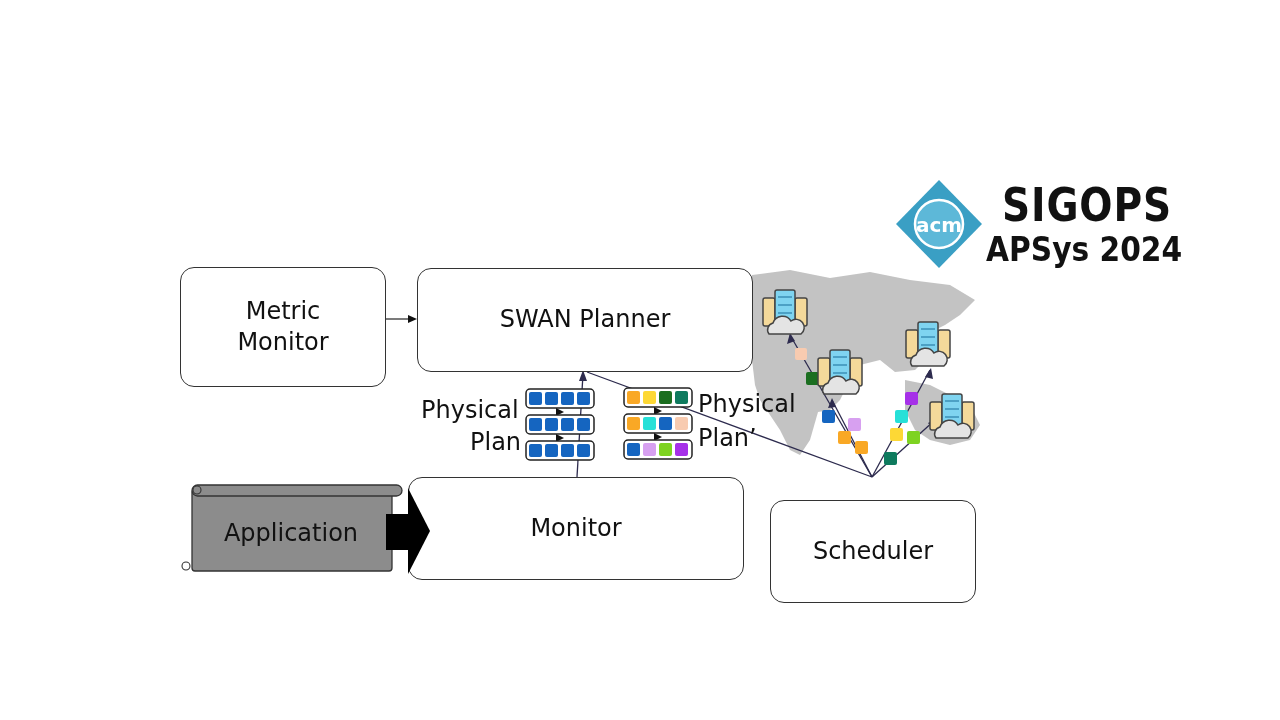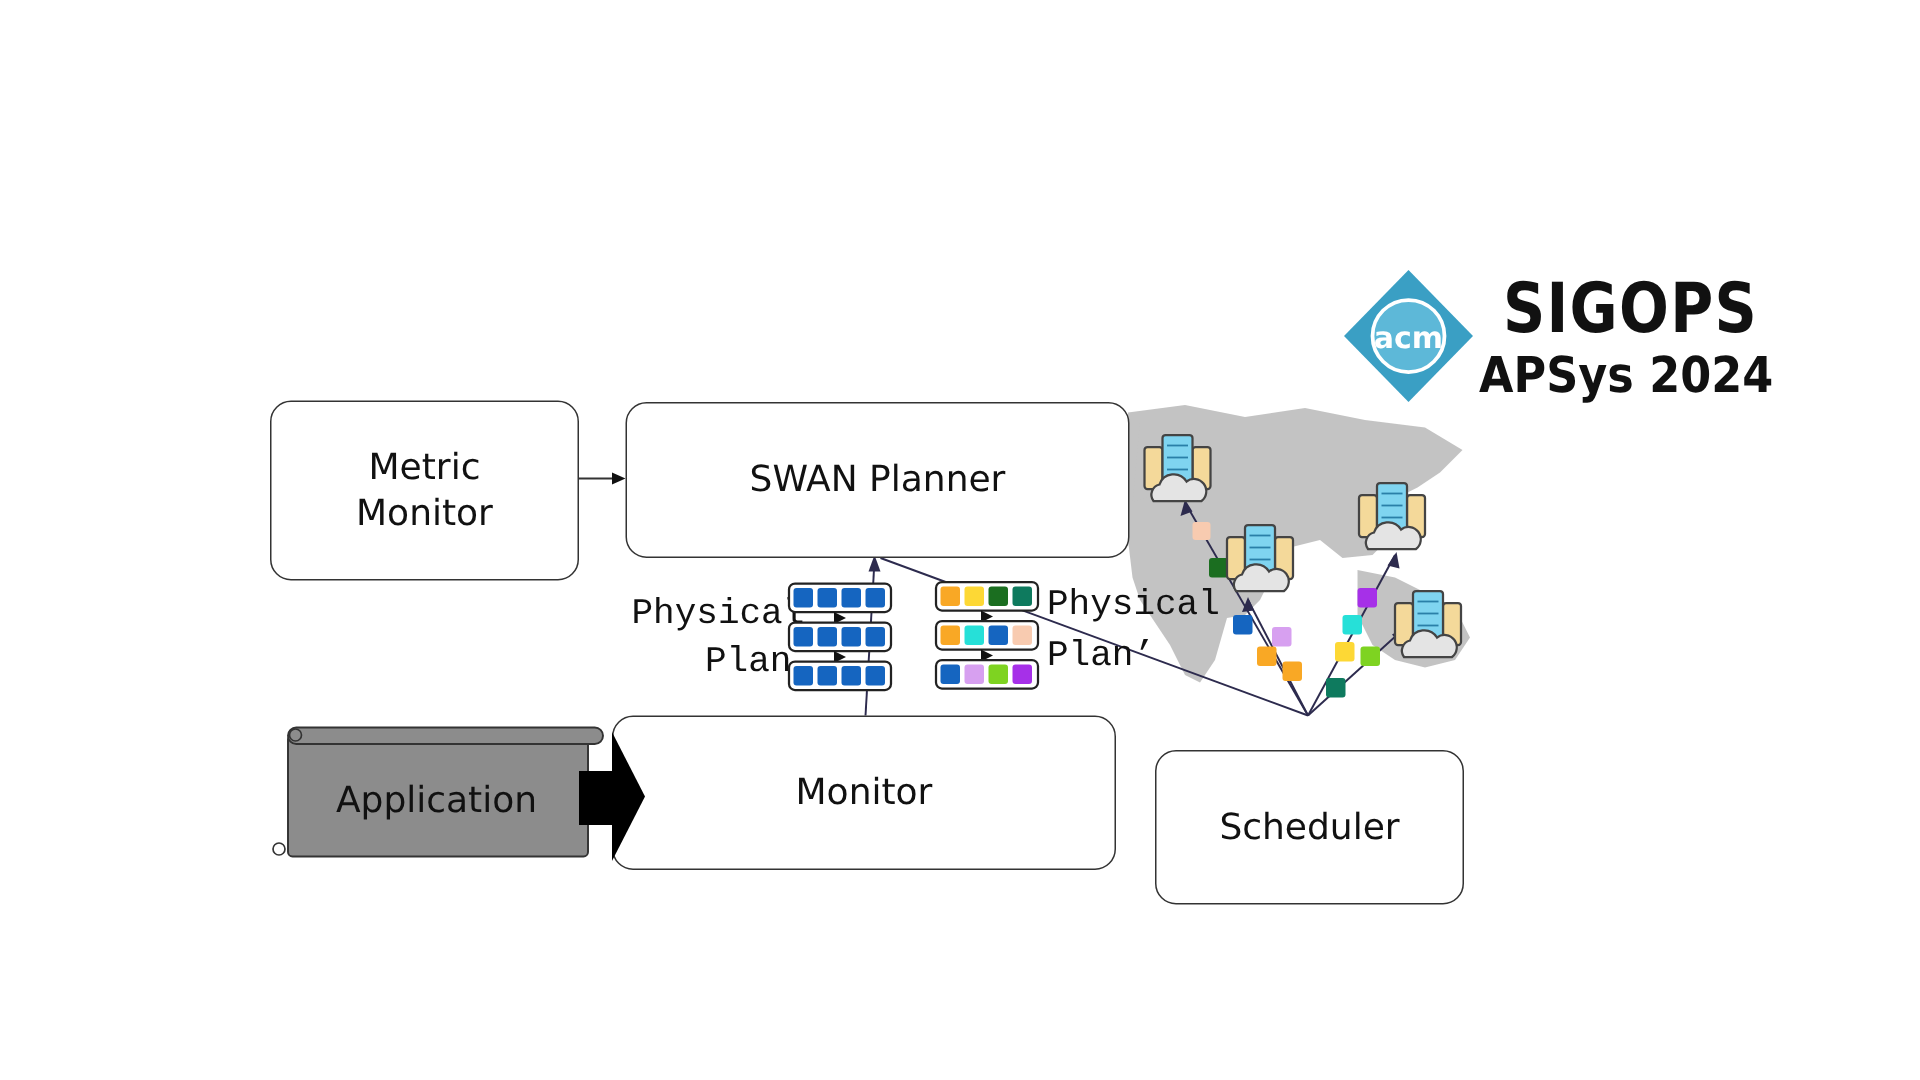--- a/index.html
+++ b/index.html
@@ -2,21 +2,21 @@
 <html><head>
 <meta charset="utf-8">
 <style>
   html, body { margin:0; padding:0; background:#ffffff; }
   body { width:1280px; height:720px; position:relative; overflow:hidden; font-family:"DejaVu Sans", sans-serif; color:#111; }
   .box { position:absolute; border:1.5px solid #333; border-radius:14px; background:#fff; display:flex; align-items:center; justify-content:center; text-align:center; font-size:24px; line-height:1.3; color:#111; box-sizing:border-box; }
   #metric { left:180px; top:267px; width:206px; height:120px; }
   #planner { left:417px; top:268px; width:336px; height:104px; }
   #compiler { left:408px; top:477px; width:336px; height:103px; }
   #scheduler { left:770px; top:477px; width:206px; height:103px;margin-top:23px; }
-  .lbl { position:absolute; font-size:24px; color:#111; line-height:1; white-space:nowrap;font-family:Liberation Mono, monospace; }
+  .lbl { position:absolute; font-size:24px; color:#111; line-height:1; white-space:nowrap; }
   #logo-text1 { position:absolute; left:1002px; top:178px; font-size:46px; font-weight:bold; letter-spacing:1px; font-family:"DejaVu Sans", sans-serif; transform:scaleX(0.85); transform-origin:left top; }
   #logo-text2 { position:absolute; left:986px; top:230px; font-size:33px; font-weight:bold; font-family:"DejaVu Sans", sans-serif; transform:scaleX(0.9); transform-origin:left top; }
   svg { position:absolute; left:0; top:0; }
 </style>
 </head>
 <body>
 
 <svg width="1280" height="720">
 
   <g fill="#bdbdbd" opacity="0.9">

